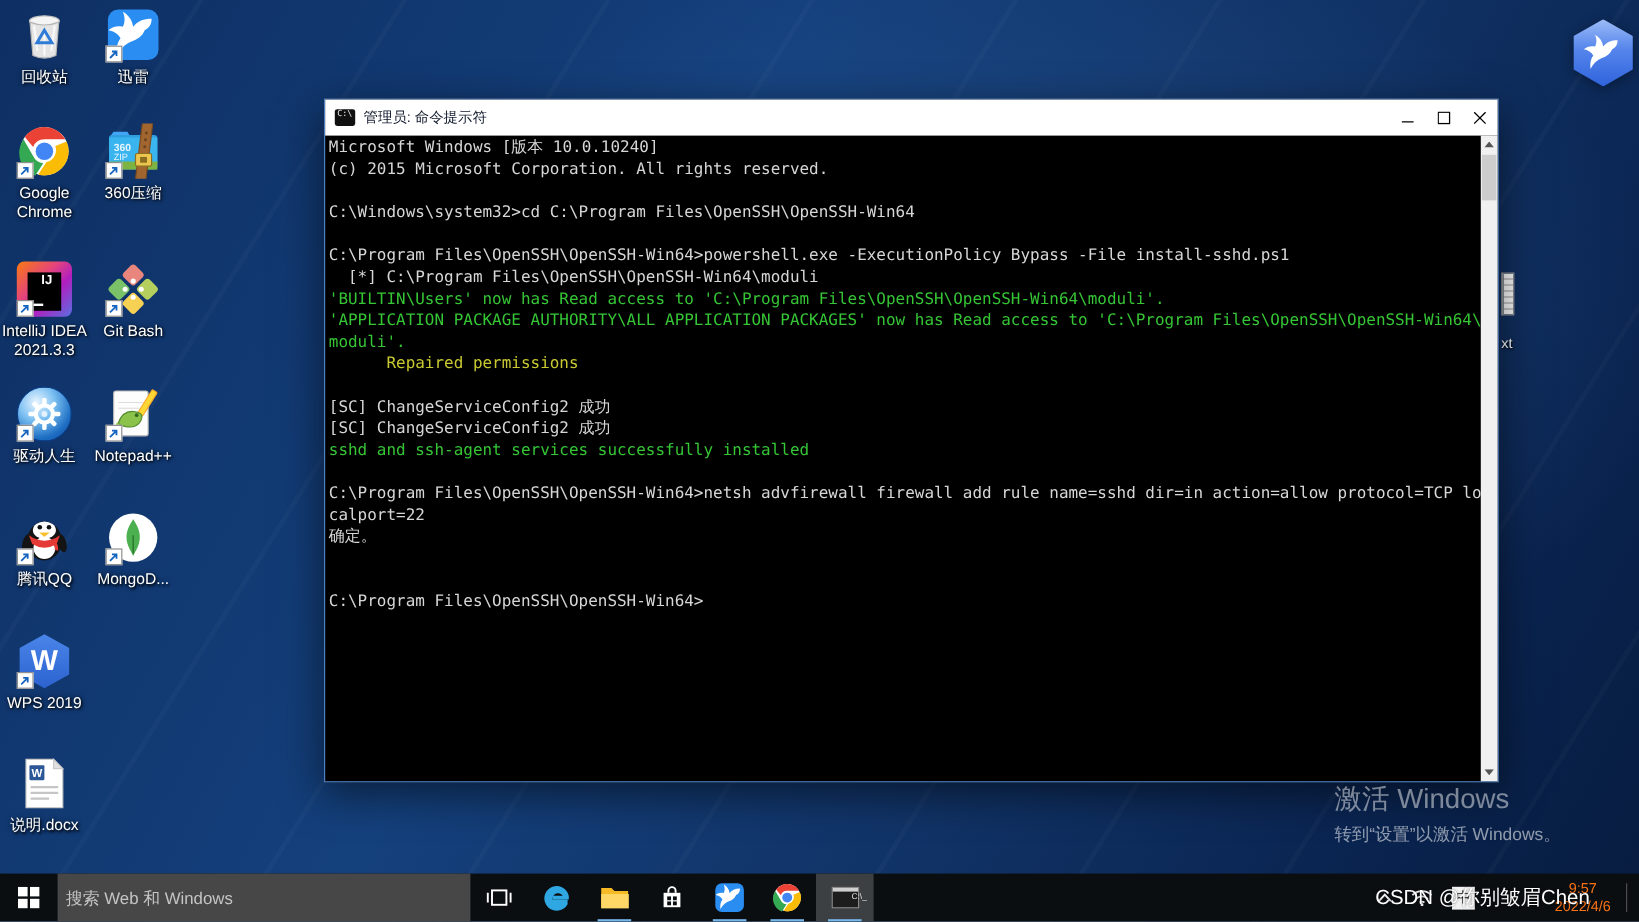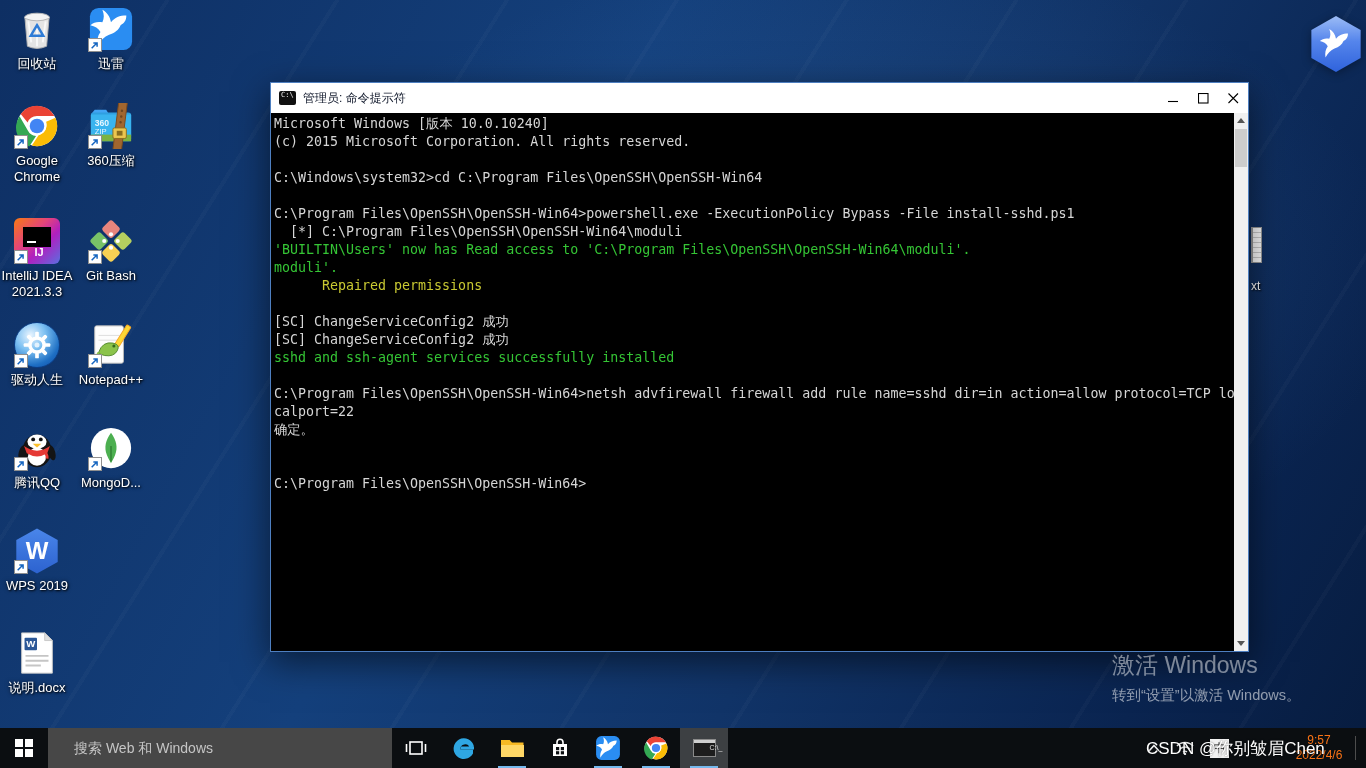--- a/index.html
+++ b/index.html
@@ -15,22 +15,22 @@
 
   
   .dicon{position:absolute;width:74px;text-align:center;cursor:default}
   .dicon .art{width:46px;height:46px;margin:0 auto;position:relative}
   .dicon .lbl{display:block;width:90px;margin:4px 0 0 -8px;color:#fff;font-size:13px;line-height:16px;
     text-shadow:1px 1px 2px rgba(0,0,0,.95),0 0 4px rgba(0,0,0,.7)}
   .shortcut{position:absolute;left:0;bottom:0;width:14px;height:14px;background:#fff;
     border:1px solid #8f8f8f;display:flex;align-items:center;justify-content:center}
   .idea-art{width:46px;height:46px;border-radius:6px;position:relative;
     background:linear-gradient(135deg,#f97a12 0%,#e4447b 38%,#b11fbf 62%,#5a6fe0 100%)}
-  .idea-in{position:absolute;left:9px;top:9px;width:28px;height:20px;background:#000;color:#fff;
-    font-size:11px;font-weight:bold;padding:19px 0 0 4px}
+  .idea-in{position:absolute;left:9px;top:9px;width:28px;height:32px;background:#000;color:#fff;
+    font-size:11px;font-weight:bold;padding:1px 0 0 4px}
   .idea-bar{position:absolute;left:4px;bottom:4px;width:9px;height:2px;background:#fff}
   .driver-art{width:46px;height:46px;border-radius:50%;
     background:radial-gradient(circle at 35% 28%,#eaf5ff 0%,#7cc0f2 35%,#1e6fc4 70%,#0d47a1 100%);
     display:flex;align-items:center;justify-content:center;border:1px solid #0b3d85}
   .wps-art{width:46px;height:46px;clip-path:polygon(50% 1%,95% 26%,95% 74%,50% 99%,5% 74%,5% 26%);
     background:linear-gradient(180deg,#4a86ea 0%,#2c62cf 100%);display:flex;align-items:center;justify-content:center;
     color:#fff;font-weight:bold;font-size:24px}
 
   
   .cmd-window{position:absolute;left:270px;top:82px;width:979px;height:570px;background:#000;
@@ -67,21 +67,21 @@
     background:linear-gradient(180deg,#9cbcf6 0%,#5585ec 45%,#2f63dc 100%);
     display:flex;align-items:center;justify-content:center}
 
   
   .taskbar{position:absolute;left:0;bottom:0;width:1366px;height:40px;background:#0b0e11;display:flex;z-index:40}
   .tb-slot{width:48px;height:40px;display:flex;align-items:center;justify-content:center;position:relative;flex:none}
   .tb-slot.open::after{content:"";position:absolute;left:10px;right:10px;bottom:0;height:2px;background:#76b9ed}
   .tb-slot.active{background:#3d4043}
   .searchbox{width:344px;height:40px;background:#474747;display:flex;align-items:center;flex:none}
   .searchbox input{width:100%;height:100%;background:transparent;border:none;outline:none;
-    padding-left:26px;font-size:14px;color:#a3a3a3;font-family:"Liberation Sans",sans-serif}
+    padding-left:7px;font-size:14px;color:#a3a3a3;font-family:"Liberation Sans",sans-serif}
   .searchbox input::placeholder{color:#c5c5c5;opacity:1}
   .tray-icons{position:absolute;left:1148px;top:0;height:40px;display:flex;align-items:center;gap:16px;opacity:.95}
   .ime-box{width:19px;height:19px;background:#fff;color:#111;font-size:12px;display:flex;align-items:center;justify-content:center}
   .clock{position:absolute;right:16px;top:5px;width:62px;text-align:center;color:#f97316;font-size:12px;line-height:15px}
   .tray-divider{position:absolute;right:10px;top:8px;width:1px;height:24px;background:#4d4d4d}
   .csdn-mark{position:absolute;left:1146px;top:50%;transform:translateY(-50%);white-space:nowrap;
     color:#fff;font-size:17px;text-shadow:0 0 2px rgba(0,0,0,.6);z-index:5;pointer-events:none}
   .folder-tb{position:relative;width:23px;height:17px}
   .folder-back{position:absolute;inset:0;background:#f7b924;clip-path:polygon(0 0,38% 0,50% 18%,100% 18%,100% 100%,0 100%)}
   .folder-front{position:absolute;left:0;top:5px;right:0;bottom:0;background:#ffd766}
@@ -353,20 +353,21 @@
 
   <div class="console">
       <div class="cline c-white">Microsoft Windows [版本 10.0.10240]</div>
       <div class="cline c-white">(c) 2015 Microsoft Corporation. All rights reserved.</div>
       <div class="cline c-white"> </div>
       <div class="cline c-white">C:\Windows\system32&gt;cd C:\Program Files\OpenSSH\OpenSSH-Win64</div>
       <div class="cline c-white"> </div>
       <div class="cline c-white">C:\Program Files\OpenSSH\OpenSSH-Win64&gt;powershell.exe -ExecutionPolicy Bypass -File install-sshd.ps1</div>
       <div class="cline c-white">  [*] C:\Program Files\OpenSSH\OpenSSH-Win64\moduli</div>
       <div class="cline c-green">'BUILTIN\Users' now has Read access to 'C:\Program Files\OpenSSH\OpenSSH-Win64\moduli'.</div>
+      <div class="cline c-green">'APPLICATION PACKAGE AUTHORITY\ALL APPLICATION PACKAGES' now has Read access to 'C:\Program Files\OpenSSH\OpenSSH-Win64\</div>
       <div class="cline c-green">moduli'.</div>
       <div class="cline c-yellow">      Repaired permissions</div>
       <div class="cline c-white"> </div>
       <div class="cline c-white">[SC] ChangeServiceConfig2 成功</div>
       <div class="cline c-white">[SC] ChangeServiceConfig2 成功</div>
       <div class="cline c-green">sshd and ssh-agent services successfully installed</div>
       <div class="cline c-white"> </div>
       <div class="cline c-white">C:\Program Files\OpenSSH\OpenSSH-Win64&gt;netsh advfirewall firewall add rule name=sshd dir=in action=allow protocol=TCP lo</div>
       <div class="cline c-white">calport=22</div>
       <div class="cline c-white">确定。</div>

